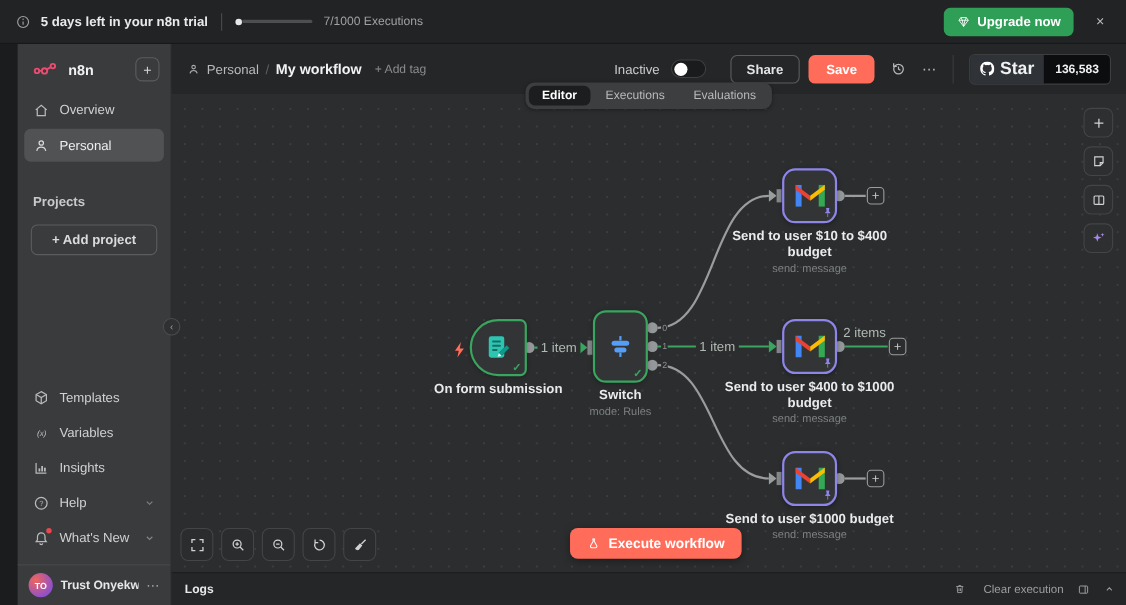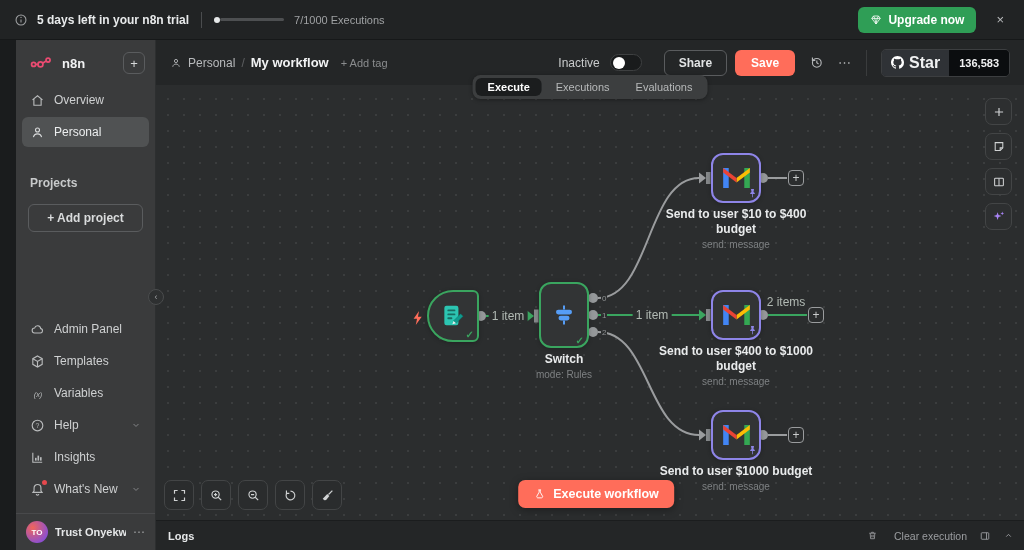--- a/index.html
+++ b/index.html
@@ -164,66 +164,58 @@
       </div>
 
       <div class="section-label">Projects</div>
       <div class="add-project-btn">+ Add project</div>
 
       <div class="side-spacer"></div>
 
       <div class="nav-item">
         <span class="nv-ic">
             <svg class="ic" width="15" height="15" viewBox="0 0 24 24" fill="none" stroke="#b8babb" stroke-width="1.8">
-              <path d="M7.5 17.5h9a3.5 3.5 0 0 0 .6-6.95 5 5 0 0 0-9.8-.9A3.9 3.9 0 0 0 7.5 17.5Z"></path>
-            </svg>
-          </span>
-        <span>Admin Panel</span>
-      </div>
-      <div class="nav-item">
-        <span class="nv-ic">
-            <svg class="ic" width="15" height="15" viewBox="0 0 24 24" fill="none" stroke="#b8babb" stroke-width="1.8">
               <path d="M12 3.2 19.5 7.5v9L12 20.8 4.5 16.5v-9L12 3.2Z"></path>
               <path d="M4.5 7.5 12 11.8l7.5-4.3M12 11.8v9"></path>
             </svg>
           </span>
         <span>Templates</span>
       </div>
       <div class="nav-item">
         <span class="nv-ic">
             <svg class="ic" width="16" height="16" viewBox="0 0 24 24">
               <text x="12" y="16" text-anchor="middle" font-size="11" font-style="italic" fill="#b8babb">(x)</text>
             </svg>
           </span>
         <span>Variables</span>
-      </div>
-      <div class="nav-item">
-        <span class="nv-ic">
-            <svg class="ic" width="15" height="15" viewBox="0 0 24 24">
-              <circle cx="12" cy="12" r="8.5" fill="none" stroke="#b8babb" stroke-width="1.8"></circle>
-              <text x="12" y="16" text-anchor="middle" font-size="11" fill="#b8babb">?</text>
-            </svg>
-          </span>
-        <span>Help</span>
-        <span class="chev">
-            <svg class="ic" width="10" height="10" viewBox="0 0 24 24" fill="none" stroke="#9b9da0" stroke-width="2.4">
-              <path d="M6 9.5l6 6 6-6"></path>
-            </svg>
-          </span>
       </div>
       <div class="nav-item">
         <span class="nv-ic">
             <svg class="ic" width="15" height="15" viewBox="0 0 24 24" fill="#b8babb" stroke="#b8babb">
               <path d="M4.5 4.5v15h15" fill="none" stroke-width="1.8"></path>
               <rect x="8" y="12.5" width="2.6" height="4.5" stroke="none"></rect>
               <rect x="12" y="9" width="2.6" height="8" stroke="none"></rect>
               <rect x="16" y="11.5" width="2.6" height="5.5" stroke="none"></rect>
             </svg>
           </span>
         <span>Insights</span>
+      </div>
+      <div class="nav-item">
+        <span class="nv-ic">
+            <svg class="ic" width="15" height="15" viewBox="0 0 24 24">
+              <circle cx="12" cy="12" r="8.5" fill="none" stroke="#b8babb" stroke-width="1.8"></circle>
+              <text x="12" y="16" text-anchor="middle" font-size="11" fill="#b8babb">?</text>
+            </svg>
+          </span>
+        <span>Help</span>
+        <span class="chev">
+            <svg class="ic" width="10" height="10" viewBox="0 0 24 24" fill="none" stroke="#9b9da0" stroke-width="2.4">
+              <path d="M6 9.5l6 6 6-6"></path>
+            </svg>
+          </span>
       </div>
       <div class="nav-item">
         <span class="nv-ic bell-wrap">
             <svg class="ic" width="15" height="15" viewBox="0 0 24 24" fill="none" stroke="#b8babb" stroke-width="1.8">
               <path d="M12 4a5.5 5.5 0 0 1 5.5 5.5V14l1.8 2.5H4.7L6.5 14V9.5A5.5 5.5 0 0 1 12 4Z"></path>
               <path d="M10 19a2 2 0 0 0 4 0"></path>
             </svg>
             <span class="bell-dot"></span>
           </span>
         <span>What's New</span>
@@ -279,21 +271,21 @@
               <span>Star</span>
             </span>
             <span class="star-count">136,583</span>
           </span>
         </span>
       </header>
 
       <div class="canvas">
 
         <div class="tabbar">
-          <span class="tab active">Execute</span>
+          <span class="tab active">Editor</span>
           <span class="tab">Executions</span>
           <span class="tab">Evaluations</span>
         </div>
 
         <div class="collapse-handle">‹</div>
 
         <svg class="edges" width="884" height="443" viewBox="0 0 884 443">
           <path d="M330 231 L371 231" stroke="#3aa55f" stroke-width="2" fill="none"></path>
           <path d="M442 230 L543 230" stroke="#3aa55f" stroke-width="2" fill="none"></path>
           <path d="M442 213 C495 213 490 93 543 93" stroke="#9a9c9e" stroke-width="2" fill="none"></path>
@@ -336,20 +328,21 @@
               <svg class="ic" width="26" height="26" viewBox="0 0 24 24">
                 <rect x="4" y="2.5" width="13" height="18" rx="2" fill="#2cc5b2"></rect>
                 <rect x="6.8" y="6" width="7.4" height="1.7" rx=".8" fill="rgba(0,0,0,.45)"></rect>
                 <rect x="6.8" y="9.6" width="7.4" height="1.7" rx=".8" fill="rgba(0,0,0,.45)"></rect>
                 <rect x="6.8" y="13.2" width="4.6" height="1.7" rx=".8" fill="rgba(0,0,0,.45)"></rect>
                 <polygon points="12.5,16.5 19,10 21.3,12.3 14.8,18.8" fill="#0f9a8d" stroke="#0a6b62" stroke-width="0.4"></polygon>
                 <polygon points="12.5,16.5 14.8,18.8 11.4,19.7" fill="#e9efee"></polygon>
               </svg>
             </span>
           <span class="node-check">✓</span>
+          <span class="node-label"><span>On form submission</span></span>
         </div>
 
         <div class="node" style="left:383px; top:197px; width:50px; height:66px;">
           <span class="node-icon">
               <svg class="ic" width="24" height="24" viewBox="0 0 24 24" fill="#569df6">
                 <rect x="11" y="2.5" width="2" height="4"></rect>
                 <rect x="4" y="6.8" width="16" height="4.6" rx="2.3"></rect>
                 <rect x="6.5" y="12.8" width="11" height="4.6" rx="2.3"></rect>
                 <rect x="11" y="17.5" width="2" height="4"></rect>
               </svg>

